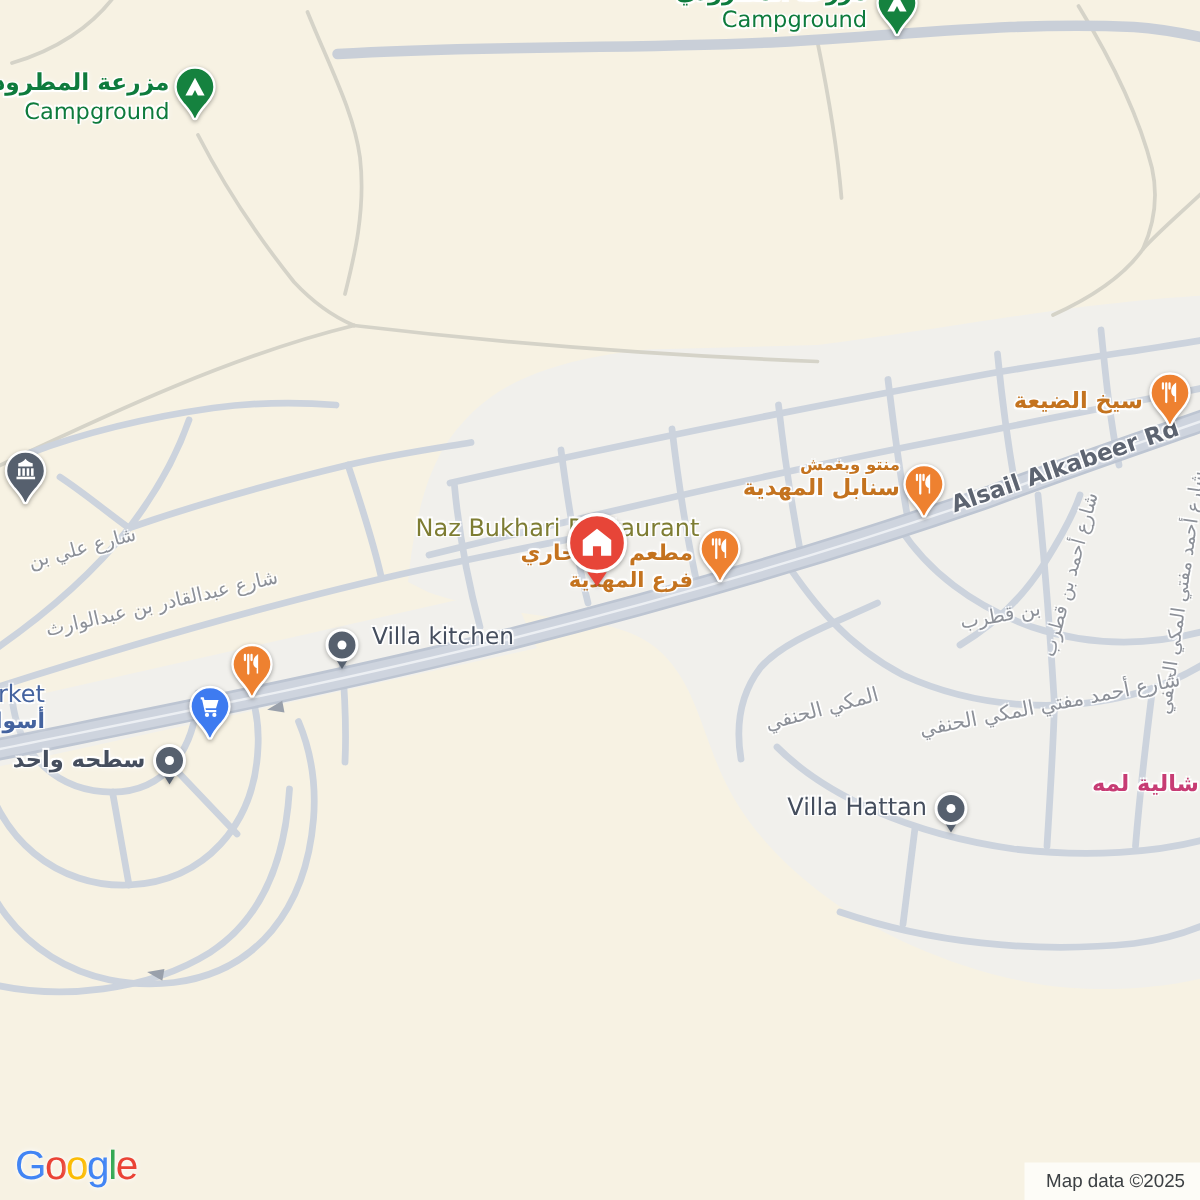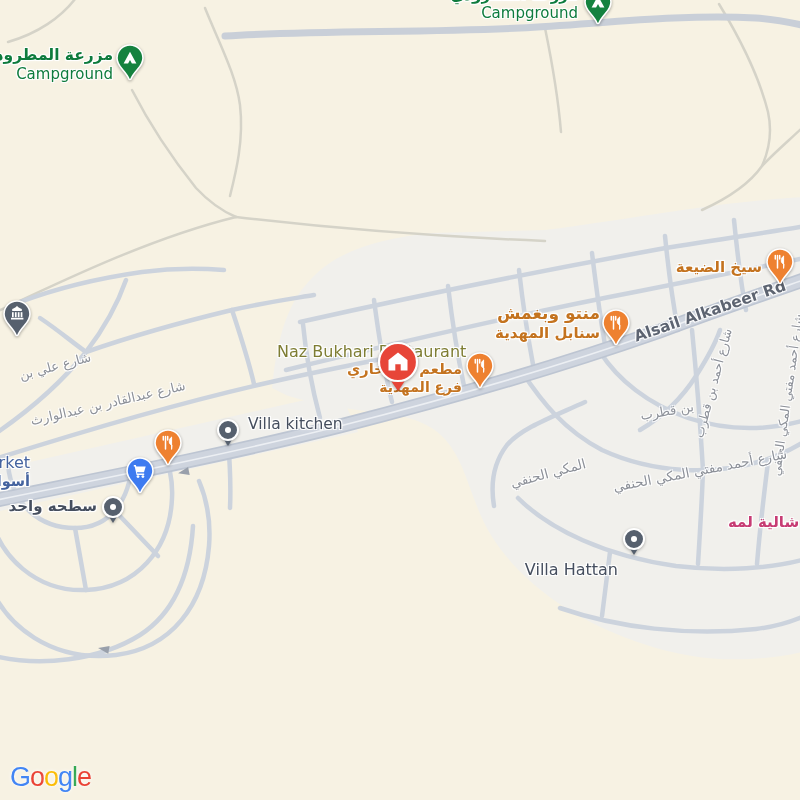--- a/index.html
+++ b/index.html
@@ -143,42 +143,42 @@
         <div class="l" style="font-size: 15px; color: rgb(14, 123, 61); font-weight: 400;">Campground</div>
       </div>
       <div class="poi-label" style="top: -14px; right: 222px; text-align: right;">
         <div class="l" style="font-size: 15px; color: rgb(14, 123, 61); font-weight: 700;">مزرعة المطرودي</div>
         <div class="l" style="font-size: 15px; color: rgb(14, 123, 61); font-weight: 400;">Campground</div>
       </div>
       <div class="poi-label" style="top: 258px; right: 38px; text-align: center;">
         <div class="l" style="font-size: 15px; color: rgb(196, 115, 31); font-weight: 700;">سيخ الضيعة</div>
       </div>
       <div class="poi-label" style="top: 303px; right: 200px; text-align: right;">
-        <div class="l" style="font-size: 17px; color: rgb(196, 115, 31); font-weight: 700;">منتو وبغمش</div>
+        <div class="l" style="font-size: 11px; color: rgb(196, 115, 31); font-weight: 700;">منتو وبغمش</div>
         <div class="l" style="font-size: 15px; color: rgb(196, 115, 31); font-weight: 700;">سنابل المهدية</div>
       </div>
       <div class="poi-label" style="top: 342px; left: 277px;">
         <div class="l" style="font-size: 16px; color: rgb(126, 125, 51); font-weight: 400;">Naz Bukhari Restaurant</div>
       </div>
       <div class="poi-label" style="top: 361px; right: 338px; text-align: right;">
         <div class="l" style="font-size: 14.5px; color: rgb(196, 115, 31); font-weight: 700;">مطعم ناز بخاري</div>
         <div class="l" style="font-size: 14px; color: rgb(196, 115, 31); font-weight: 700;">فرع المهدية</div>
       </div>
       <div class="poi-label" style="top: 453px; right: 770px; text-align: right;">
         <div class="l" style="font-size: 16px; color: rgb(68, 99, 159); font-weight: 400;">Supermarket</div>
         <div class="l" style="font-size: 14.5px; color: rgb(68, 99, 159); font-weight: 700;">أسواق</div>
       </div>
       <div class="poi-label" style="top: 415px; left: 248px;">
         <div class="l" style="font-size: 15.5px; color: rgb(69, 78, 94); font-weight: 400;">Villa kitchen</div>
       </div>
       <div class="poi-label" style="top: 497px; right: 703px; text-align: right;">
         <div class="l" style="font-size: 15px; color: rgb(69, 78, 94); font-weight: 700;">سطحه واحد</div>
       </div>
       <div class="poi-label" style="top: 528px; right: 182px; text-align: right;">
-        <div class="l" style="font-size: 16px; color: rgb(69, 78, 94); font-weight: 400; margin-top: 32px;">Villa Hattan</div>
+        <div class="l" style="font-size: 16px; color: rgb(69, 78, 94); font-weight: 400;">Villa Hattan</div>
       </div>
       <div class="poi-label" style="top: 513px; left: 728px;">
         <div class="l" style="font-size: 15px; color: rgb(199, 60, 116); font-weight: 700;">شالية لمه</div>
       </div>
     </div>
   <div class="layer" id="poi-pins">
       <div class="poi-pin campground" style="left: 116px; top: 44px;">
         <svg width="28" height="37" viewBox="0 0 28 37">
           <path class="pin-body" d="M14 1C6.8 1 1 6.8 1 14c0 4.5 2.2 7.6 4.9 10.8 2 2.4 5.4 6 6.9 9.9.4 1 1.9 1 2.3 0 1.5-3.9 4.9-7.5 6.9-9.9C24.8 21.6 27 18.5 27 14c0-7.2-5.8-13-13-13z" stroke="#fff" stroke-width="1.6"></path>
           <path fill="#fff" d="M14 7.8 7.6 19.6h4.5l1.9-3.6 1.9 3.6h4.5z"></path>
@@ -276,13 +276,16 @@
         <div class="dot-wrap">
           <div class="dot-tail"></div>
           <div class="dot-circle">
             <div class="dot-core"></div>
           </div>
         </div>
       </div>
     </div>
 
   <div class="logo" id="logo"><span style="color: rgb(66, 133, 244);">G</span><span style="color: rgb(234, 67, 53);">o</span><span style="color: rgb(251, 188, 5);">o</span><span style="color: rgb(66, 133, 244);">g</span><span style="color: rgb(52, 168, 83);">l</span><span style="color: rgb(234, 67, 53);">e</span></div>
+  <div class="attribution">
+    <span>Map data ©2025</span>
+  </div>
 </div>
 
 </body></html>

